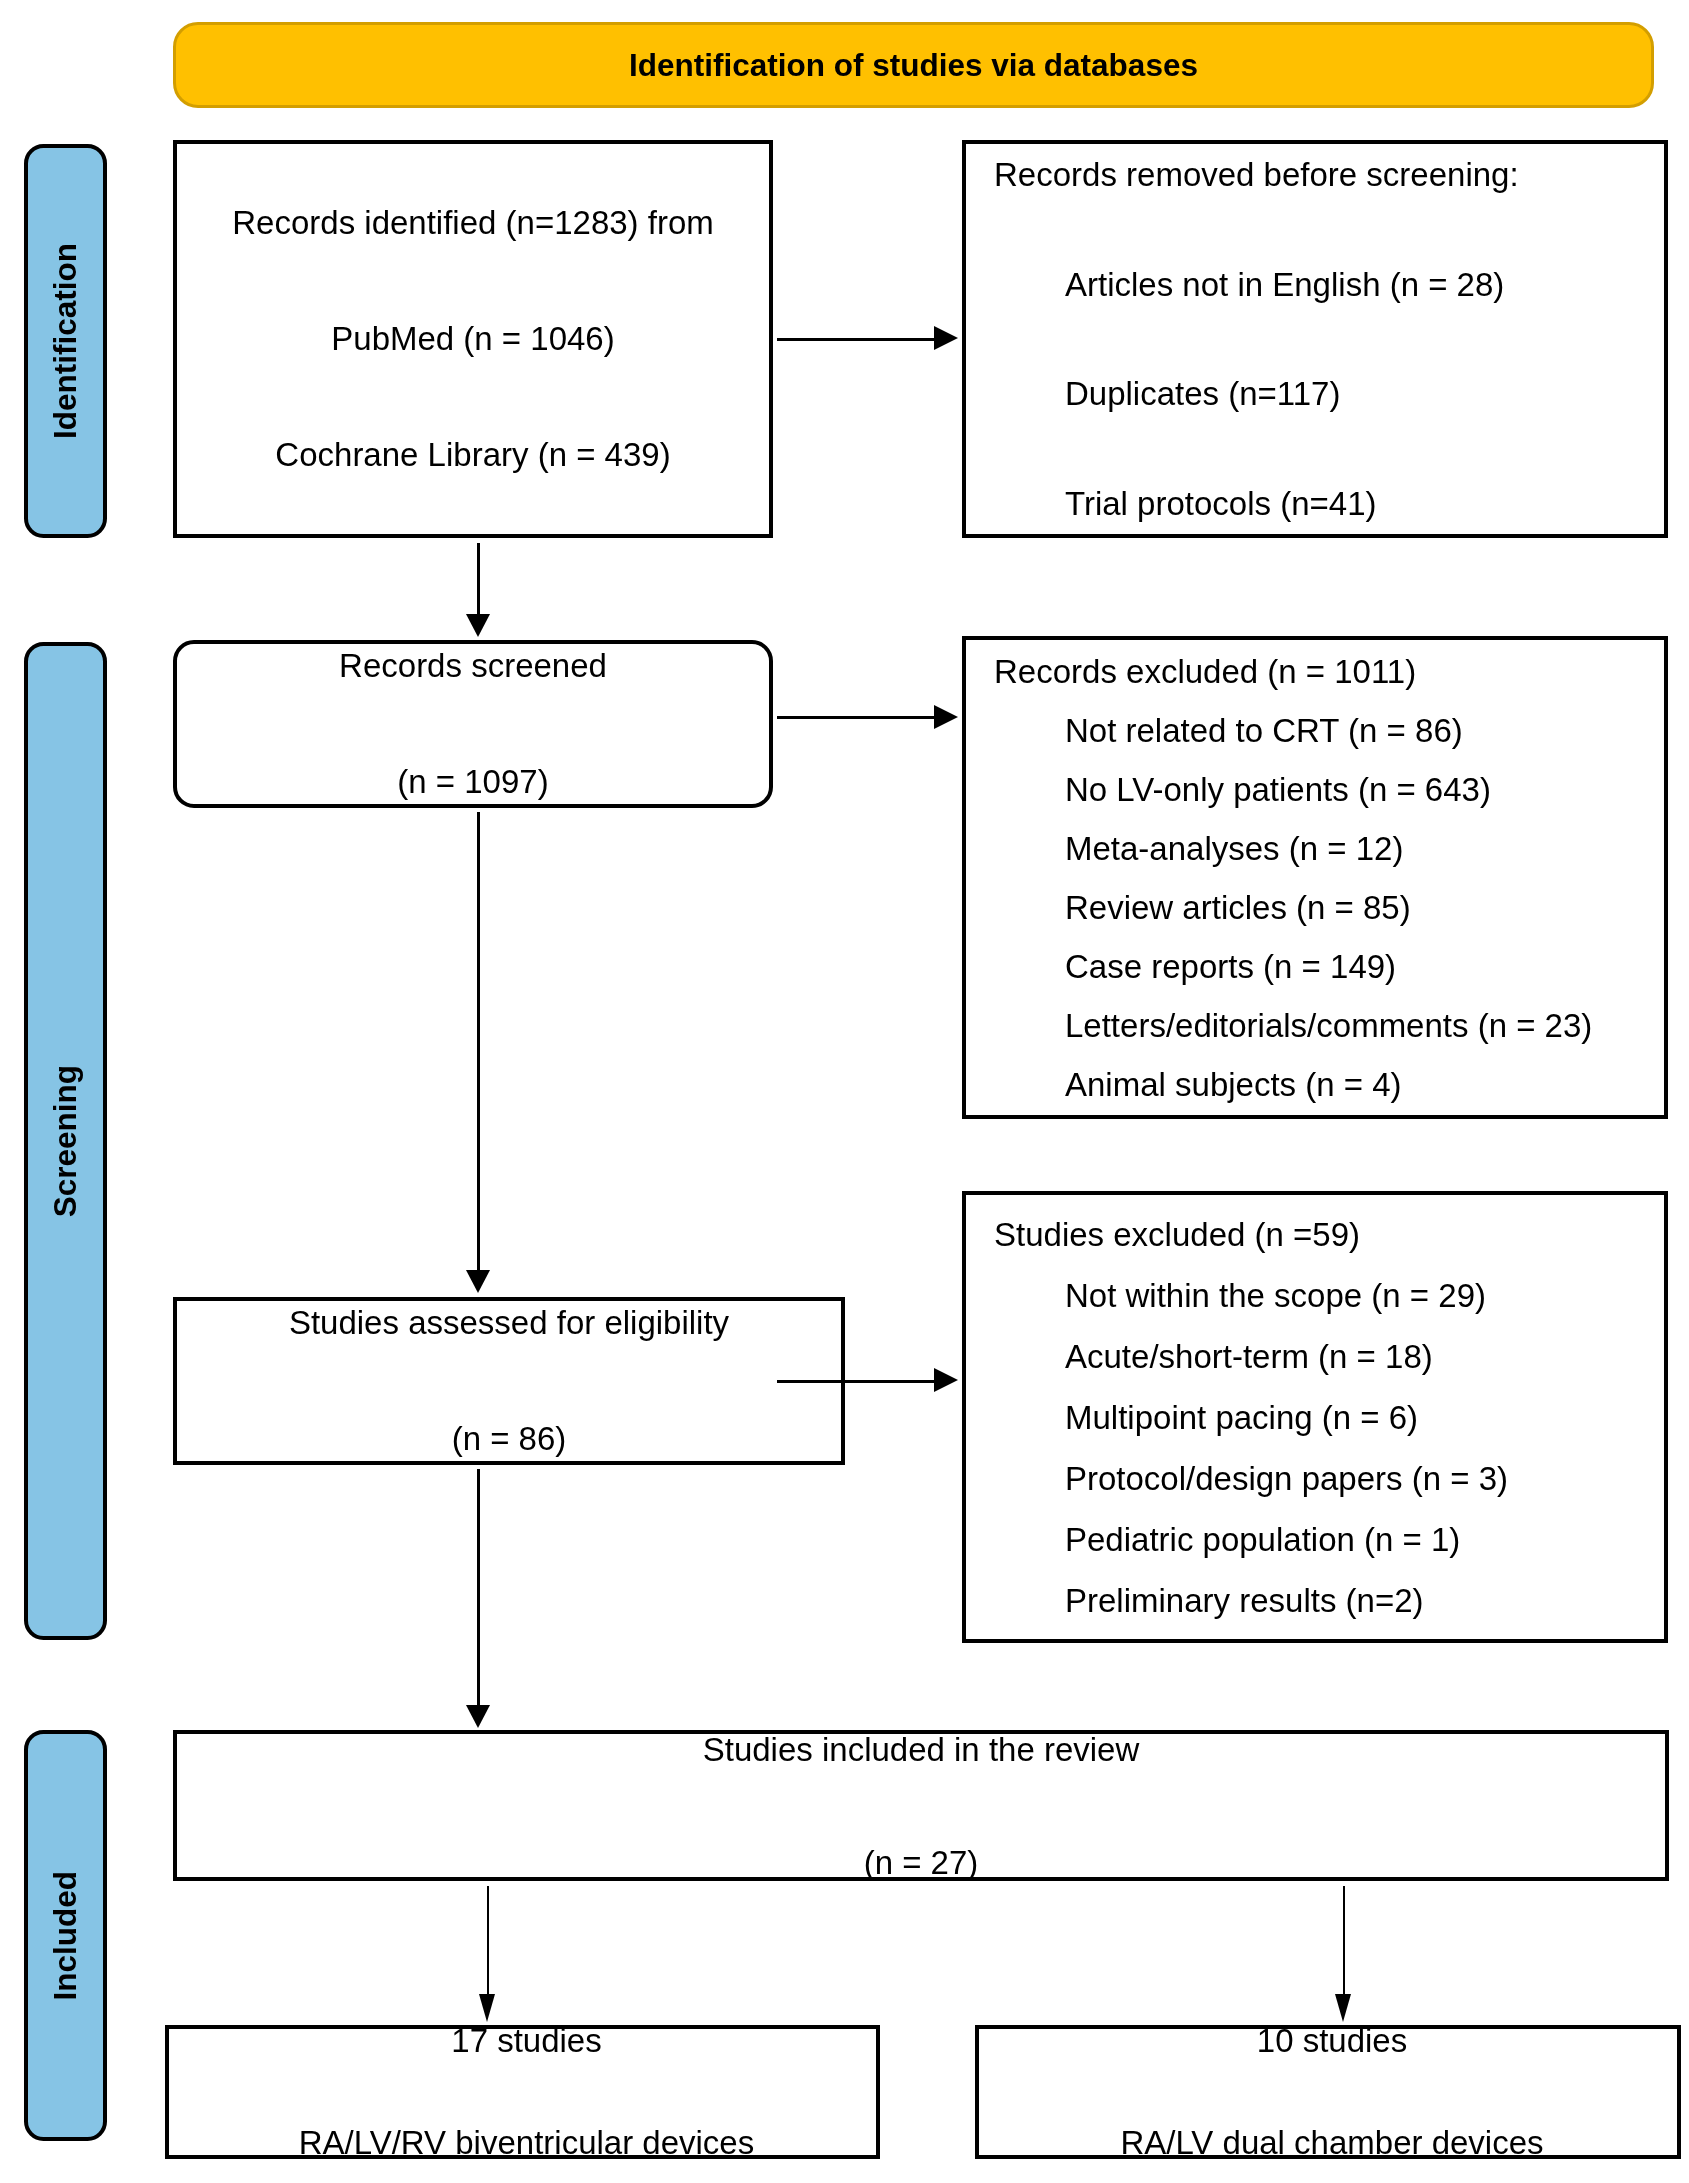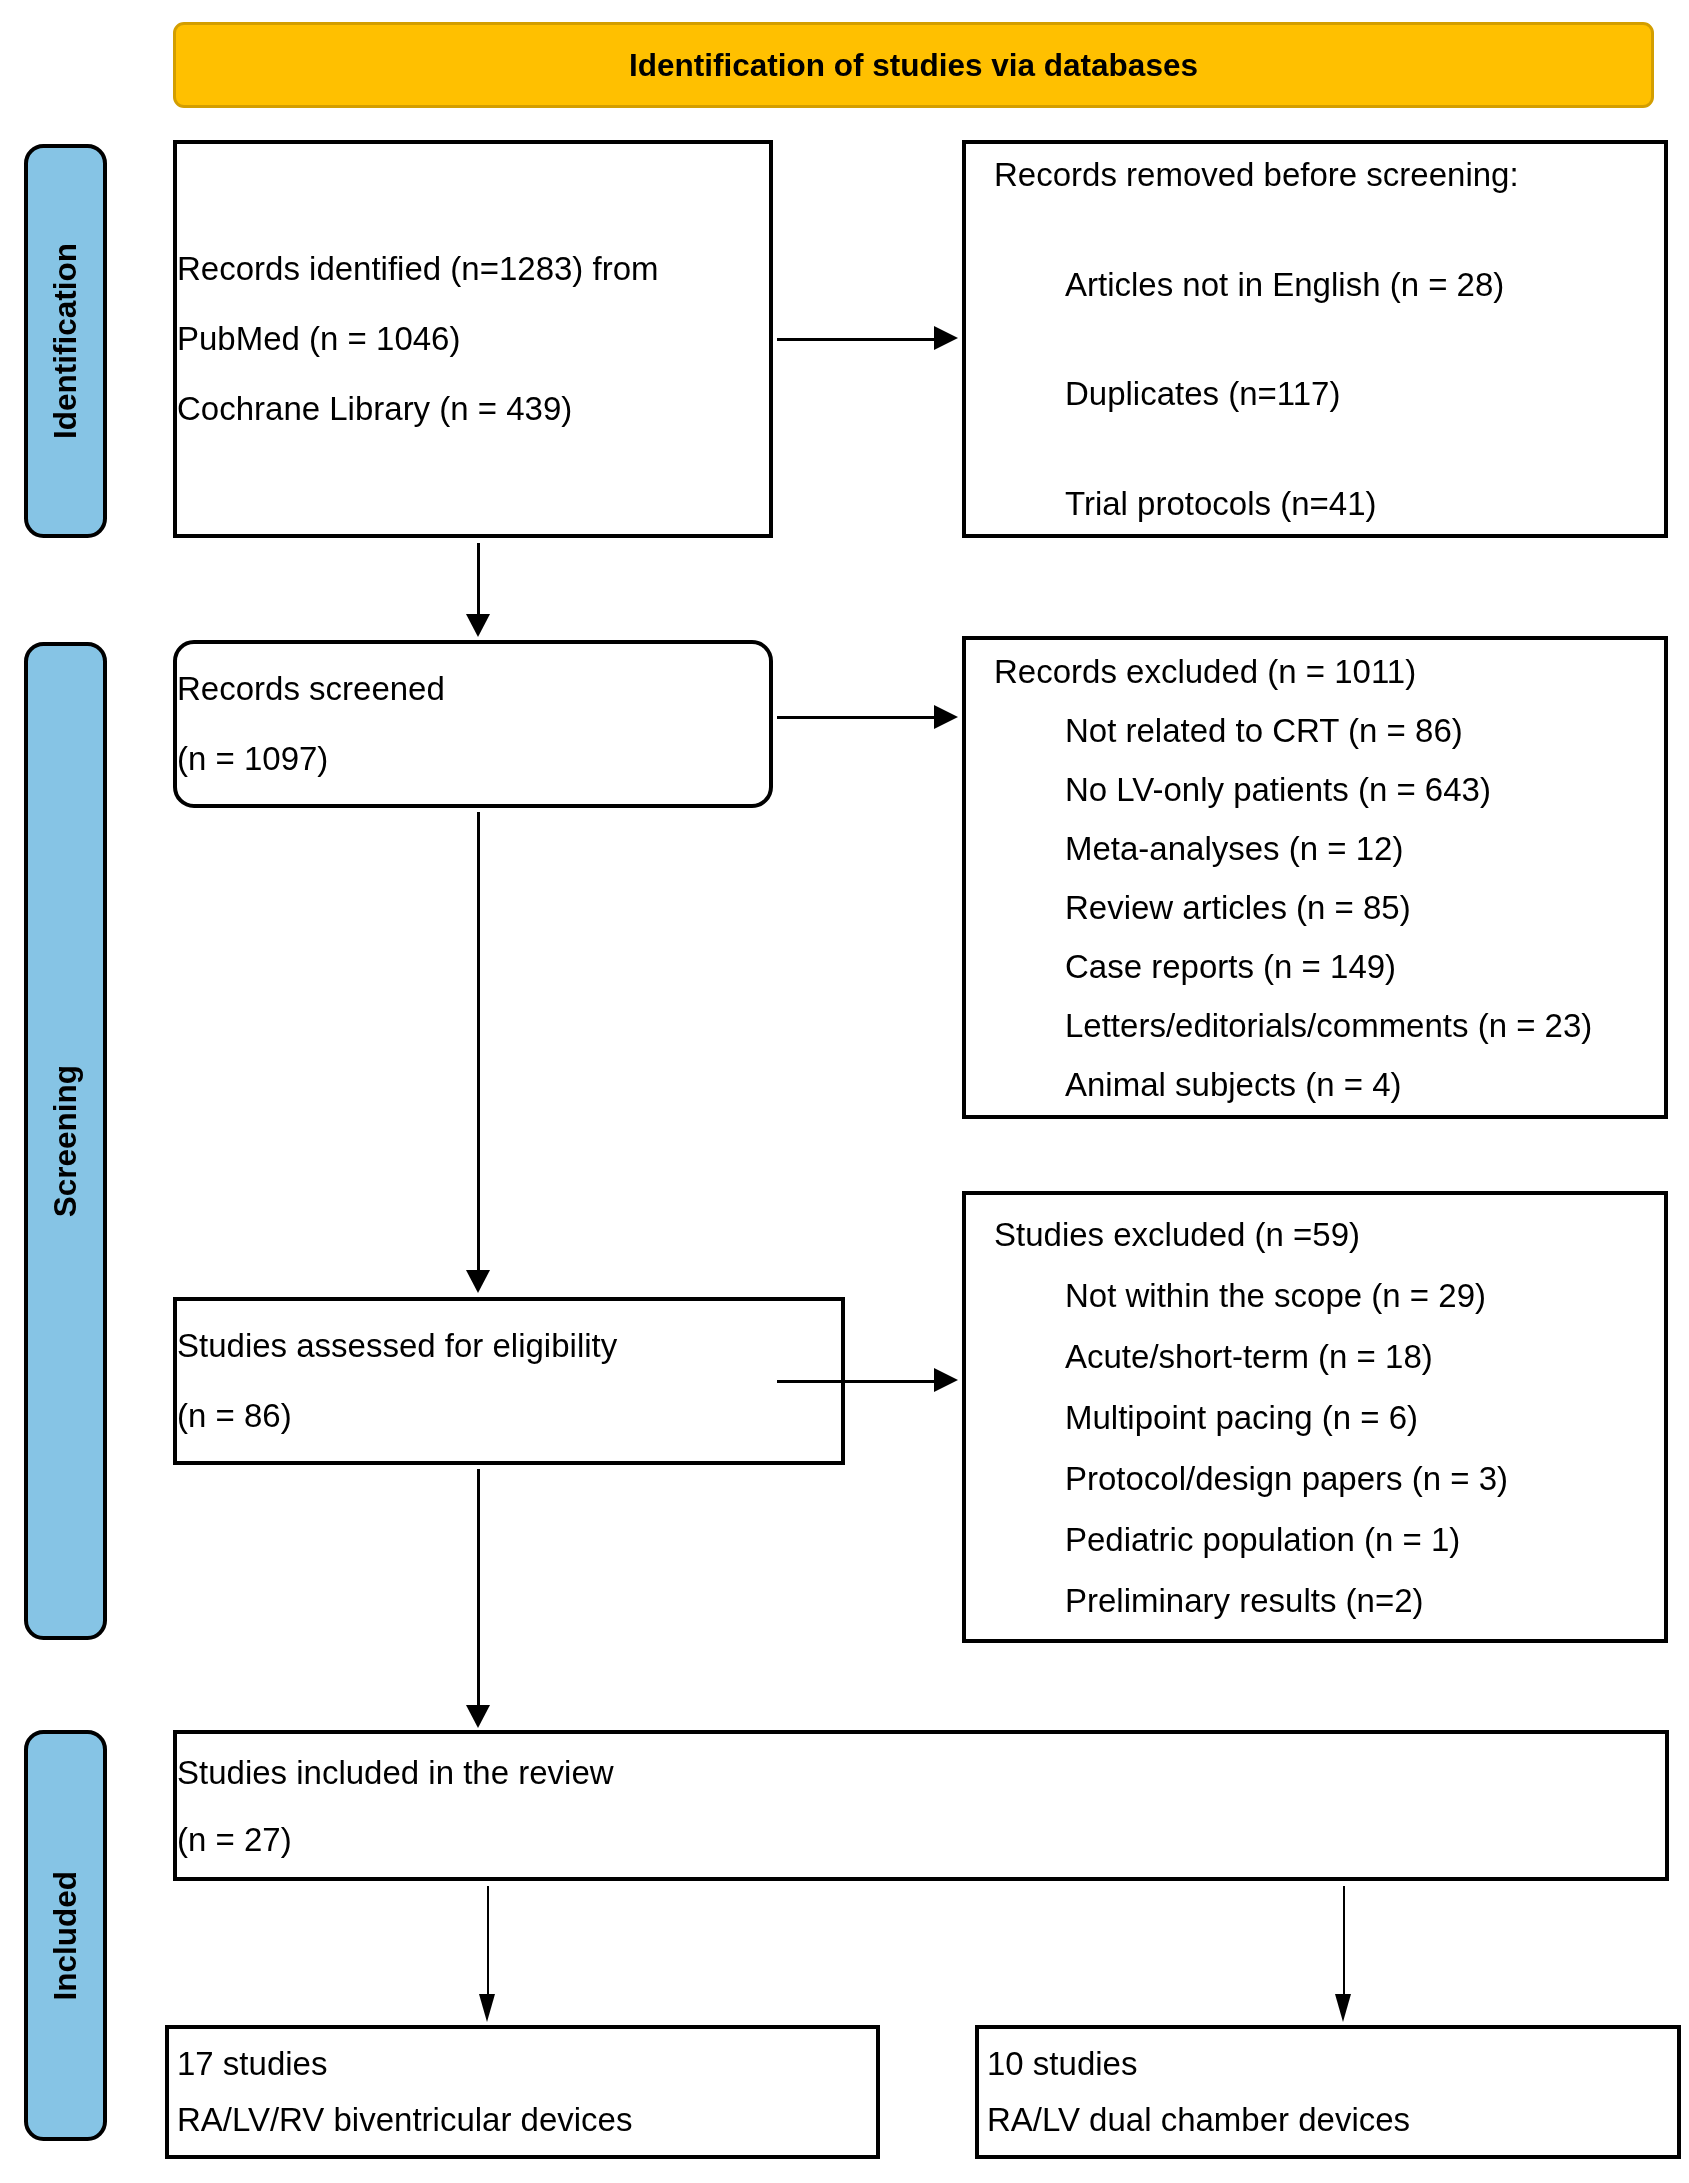--- a/index.html
+++ b/index.html
@@ -11,21 +11,21 @@
     color: #000000;
     overflow: hidden;
   }
   .abs { position: absolute; box-sizing: border-box; }
 
   
   .banner {
     left: 173px; top: 22px; width: 1481px; height: 86px;
     background: #FFC000;
     border: 3px solid #D39E00;
-    border-radius: 11px;
+    border-radius: 25px;
     display: flex; align-items: center; justify-content: center;
     font-size: 31.5px; font-weight: bold;
   }
 
   
   .ribbon {
     left: 24px; width: 83px;
     background: #86C4E5;
     border: 4.2px solid #000000;
     border-radius: 19.4px;
@@ -44,21 +44,21 @@
   
   .fbox {
     background: #ffffff;
     border: 4.2px solid #000000;
     display: flex; flex-direction: column; justify-content: center;
     font-size: 33px;
   }
   .fbox p { margin: 0; }
 
   
-  .center-box { text-align: left; }
+  .center-box { text-align: center; gap: 46px; }
   .center-box p { line-height: 70px; }
 
   .box-identified { left: 173px;  top: 140px;  width: 600px;  height: 398px; }
   .box-screened   { left: 173px;  top: 640px; width: 600px;  height: 168px; border-radius: 21px; }
   .box-assessed   { left: 173px;  top: 1297px; width: 672px;  height: 168px; }
   .box-included   { left: 173px;  top: 1730px; width: 1496px; height: 151px; }
   .box-included p { line-height: 67px; }
   .box-biv        { left: 165px;  top: 2025px; width: 715px; height: 134px; }
   .box-dual       { left: 975px; top: 2025px; width: 706px; height: 134px; }
   .box-biv p, .box-dual p { line-height: 56px; padding-left: 8px; }

